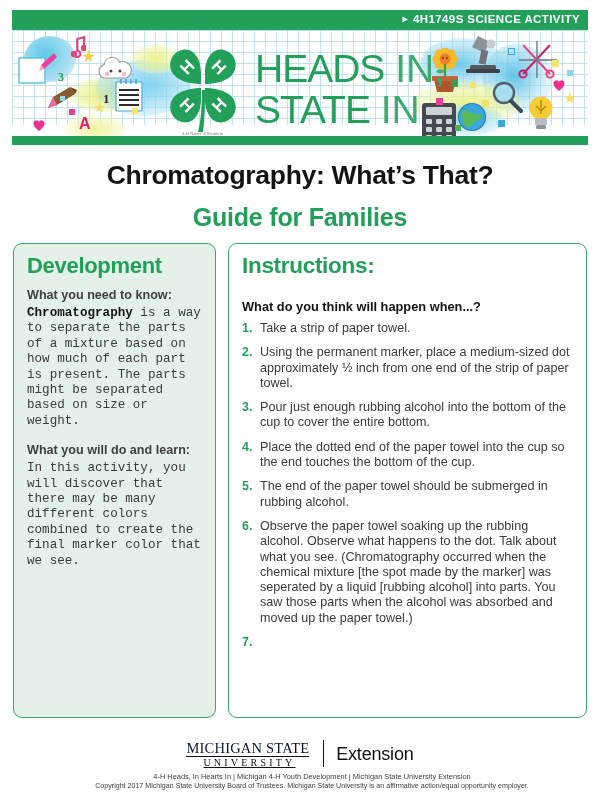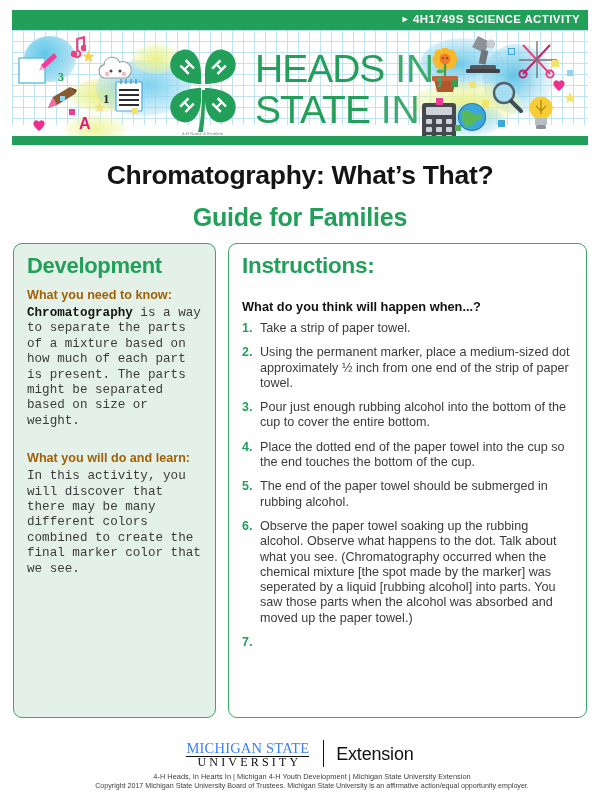--- a/index.html
+++ b/index.html
@@ -127,21 +127,21 @@
   }
 
   .head-green {
     color: #22a05a; font-weight: bold;
     font-size: 22px; line-height: 24px;
     letter-spacing: -0.3px;
   }
   .head-green.instructions { font-size: 22.5px; line-height: 25px; }
 
   .sub-bold {
-    color: #a16207; font-weight: bold;
+    color: #404040; font-weight: bold;
     font-size: 12.6px; line-height: 16px;
     margin-top: 11px;
   }
   .body-text {
     color: #3b3b3b;
     font-size: 12.6px; line-height: 15.4px;
     margin-top: 3px;
     font-family: Liberation Mono, monospace;
   }
   .body-text b { color: #141414; font-weight: bold; }
@@ -172,32 +172,33 @@
     position: absolute; left: 0; top: 739px;
     width: 600px; text-align: center;
     white-space: nowrap;
   }
   .msu-block {
     display: inline-block; vertical-align: middle;
     text-align: center;
   }
   .msu-name {
     font-family: "Liberation Serif", serif;
-    font-size: 14.5px; font-weight: normal; color: #3b82f6;
+    font-size: 14.5px; font-weight: normal; color: #0f172a;
     letter-spacing: 0.2px;
     border-bottom: 1.3px solid #111111;
     padding-bottom: 0px;
     line-height: 15px;
   }
   .msu-univ {
     font-family: "Liberation Serif", serif;
-    font-size: 12px; color: #111111;
+    font-size: 10px; color: #111111;
     letter-spacing: 3.2px;
     line-height: 11px;
     padding-left: 3px;
+    text-decoration: underline;
   }
   .msu-divider {
     display: inline-block; vertical-align: middle;
     width: 1px; height: 27px;
     background: #111111;
     margin: 0 8px 0 9px;
   }
   .msu-ext {
     display: inline-block; vertical-align: middle;
     font-size: 18px; color: #111111;
@@ -419,21 +420,21 @@
 
   <div class="doc-title">Chromatography: What’s That?</div>
   <div class="doc-subtitle">Guide for Families</div>
 
   <div class="panel panel-left">
     <div class="head-green">
       <div>Development</div>
     </div>
     <div class="sub-bold" style="margin-top:9px;">What you need to know:</div>
     <div class="body-text"><b>Chromatography</b><span> is a way to separate the parts of a mixture based on how much of each part is present. The parts might be separated based on size or weight.</span></div>
-    <div class="sub-bold" style="margin-top:21px;">What you will do and learn:</div>
+    <div class="sub-bold" style="margin-top:13px;">What you will do and learn:</div>
     <div class="body-text">In this activity, you will discover that there may be many different colors combined to create the final marker color that we see.</div>
   </div>
 
   <div class="panel panel-right">
     <div class="head-green instructions">Instructions:</div>
     <div class="q-line">What do you think will happen when...?</div>
     <ol class="steps">
       <li><span class="num">1.</span><span>Take a strip of paper towel.</span></li>
       <li><span class="num">2.</span><span>Using the permanent marker, place a medium-sized dot approximately ½ inch from one end of the strip of paper towel.</span></li>
       <li><span class="num">3.</span><span>Pour just enough rubbing alcohol into the bottom of the cup to cover the entire bottom.</span></li>

